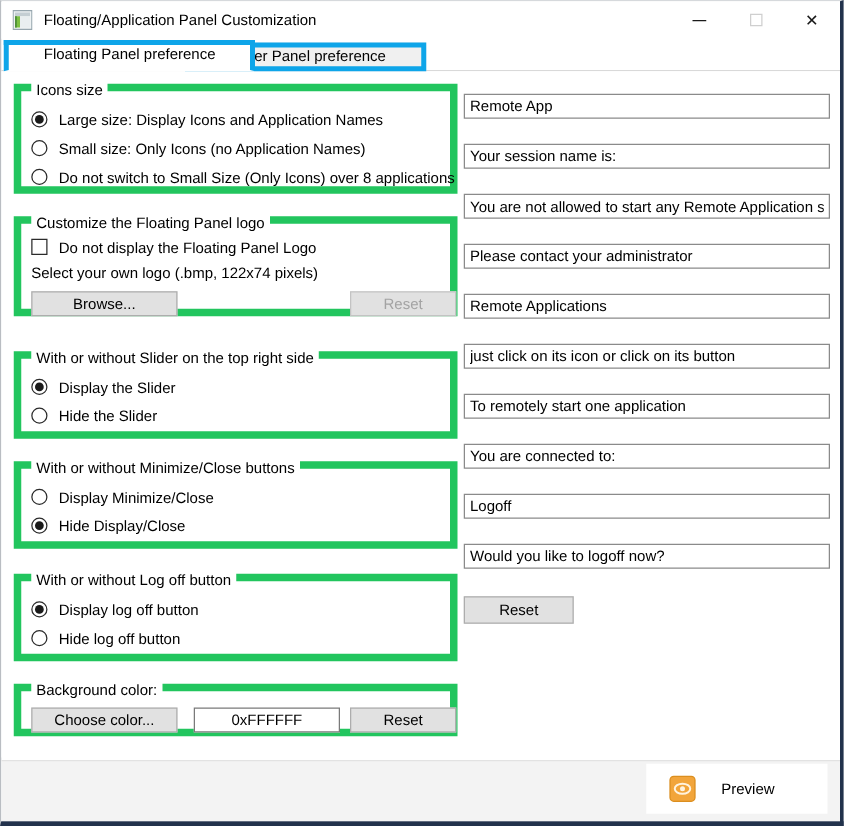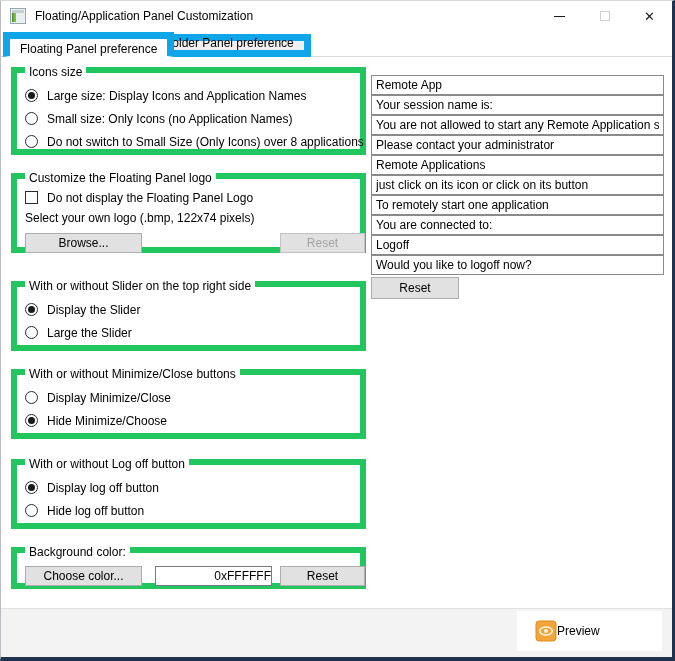--- a/index.html
+++ b/index.html
@@ -20,22 +20,22 @@
   .title-text{ margin-left:9px; font-size:12px; white-space:nowrap; }
   .caption-buttons{ margin-left:auto; display:flex; height:30px; }
   .caption-btn{ width:45px; height:30px; display:flex; align-items:center; justify-content:center; cursor:default; }
   .min-glyph{ width:11px; height:1px; background:#1a1a1a; }
   .max-glyph{ width:10px; height:10px; border:1px solid #cfcfcf; background:#fff; }
   .close-glyph{ font-size:13px; color:#1a1a1a; line-height:1; }
 
   
   .tabstrip{ position:absolute; top:31px; left:0; right:0; height:25px; }
   .tabstrip .baseline{ position:absolute; left:0; right:0; bottom:0; height:1px; background:#d9d9d9; }
-  .tab{ position:absolute; bottom:0; padding:0 10px; display:flex; align-items:flex-end;
-    border:7px solid #0ea5e9; white-space:nowrap; }
+  .tab{ position:absolute; bottom:0; padding:0 28px; display:flex; align-items:flex-start;
+    border:4px solid #0ea5e9; white-space:nowrap; }
   .tab.active{ left:2px; height:25px; background:#fff; border-bottom:1px solid #fff; z-index:2; }
   .tab.inactive{ left:147px; height:23px; background:#f0f0f0; z-index:1; }
 
   
   .content{ position:absolute; top:56px; left:0; right:0; bottom:51px; background:#fff; }
 
   .left-col{ position:absolute; left:10px; top:10px; width:355px; }
   .groupbox{ position:relative; border:6px solid #22c55e; padding:0 8px; }
   .groupbox .legend{ position:absolute; top:-8px; left:8px; background:#fff; padding:0 4px; white-space:nowrap; }
 
@@ -57,37 +57,37 @@
   .g2-buttons{ position:relative; height:20px; margin-top:5px; }
   .g2-buttons .browse{ position:absolute; left:0; top:0; width:117px; }
   .g2-buttons .reset{ position:absolute; left:255px; top:0; width:85px; }
   .g3,.g4,.g5{ height:70px; padding-top:11px; }
   .g3{ margin-top:28px; } .g4{ margin-top:18px; } .g5{ margin-top:20px; }
   .gcolor{ height:42px; }
   .g6{ margin-top:18px; } .g7{ margin-top:22px; }
   .color-row{ position:relative; height:20px; margin-top:13px; }
   .color-row .choose{ position:absolute; left:0; top:0; width:117px; }
   .color-row .swatch{ position:absolute; left:130px; top:0; width:117px; height:20px;
-    border:1px solid #7a7a7a; text-align:right; line-height:18px; font-size:12px; }
+    border:1px solid #7a7a7a; text-align:center; line-height:18px; font-size:12px; }
   .color-row .reset{ position:absolute; left:255px; top:0; width:85px; }
   .swatch.bgcolor{ background:#ffffff; color:#000; }
   .swatch.txtcolor{ background:#000080; color:rgba(0,0,10,0.6); }
 
   .right-col{ position:absolute; left:370px; top:18px; width:293px; }
   .msg-input{ display:block; width:293px; height:20px; border:1px solid #8a8a8a; background:#fff;
-    font-family:inherit; font-size:12px; padding:1px 4px; margin-bottom:0; }
+    font-family:inherit; font-size:12px; padding:1px 4px; margin-bottom:20px; }
   .right-reset{ width:88px; height:22px; line-height:20px; margin-top:2px; }
 
   
   .footer{ position:absolute; left:0; right:0; bottom:0; height:49px; background:#f3f3f3;
     border-top:1px solid #e2e2e2; }
   .preview-panel{ position:absolute; right:10px; top:2px; width:145px; height:40px; background:#fff;
     display:flex; align-items:center; cursor:default; }
   .preview-icon{ margin-left:18px; width:22px; height:22px; flex:0 0 auto; }
-  .preview-label{ margin-left:0; }
+  .preview-label{ margin-left:20px; }
 </style>
 </head>
 <body>
 
 <div class="window">
 
   <div class="titlebar">
     <svg class="app-icon" viewBox="0 0 16 16">
       <rect x="0.5" y="0.5" width="15" height="15" fill="#eef2f3" stroke="#96a6ae"></rect>
       <rect x="2" y="2" width="12" height="3" fill="#c4ced3"></rect>
@@ -153,33 +153,33 @@
       </div>
 
       <div class="groupbox g3">
         <span class="legend">With or without Slider on the top right side</span>
         <div class="opt-row">
           <span class="radio checked"></span>
           <span class="opt-label">Display the Slider</span>
         </div>
         <div class="opt-row">
           <span class="radio"></span>
-          <span class="opt-label">Large the Slider</span>
+          <span class="opt-label">Hide the Slider</span>
         </div>
       </div>
 
       <div class="groupbox g4">
         <span class="legend">With or without Minimize/Close buttons</span>
         <div class="opt-row">
           <span class="radio"></span>
           <span class="opt-label">Display Minimize/Close</span>
         </div>
         <div class="opt-row">
           <span class="radio checked"></span>
-          <span class="opt-label">Hide Minimize/Choose</span>
+          <span class="opt-label">Hide Display/Close</span>
         </div>
       </div>
 
       <div class="groupbox g5">
         <span class="legend">With or without Log off button</span>
         <div class="opt-row">
           <span class="radio checked"></span>
           <span class="opt-label">Display log off button</span>
         </div>
         <div class="opt-row">

